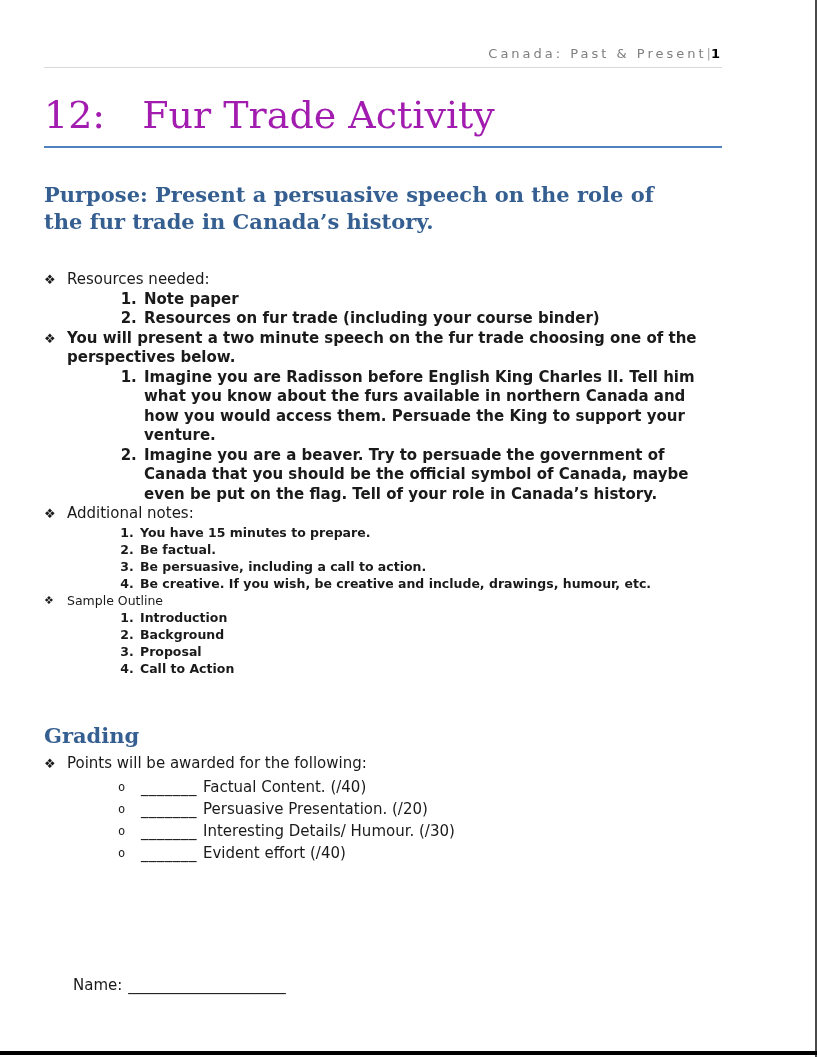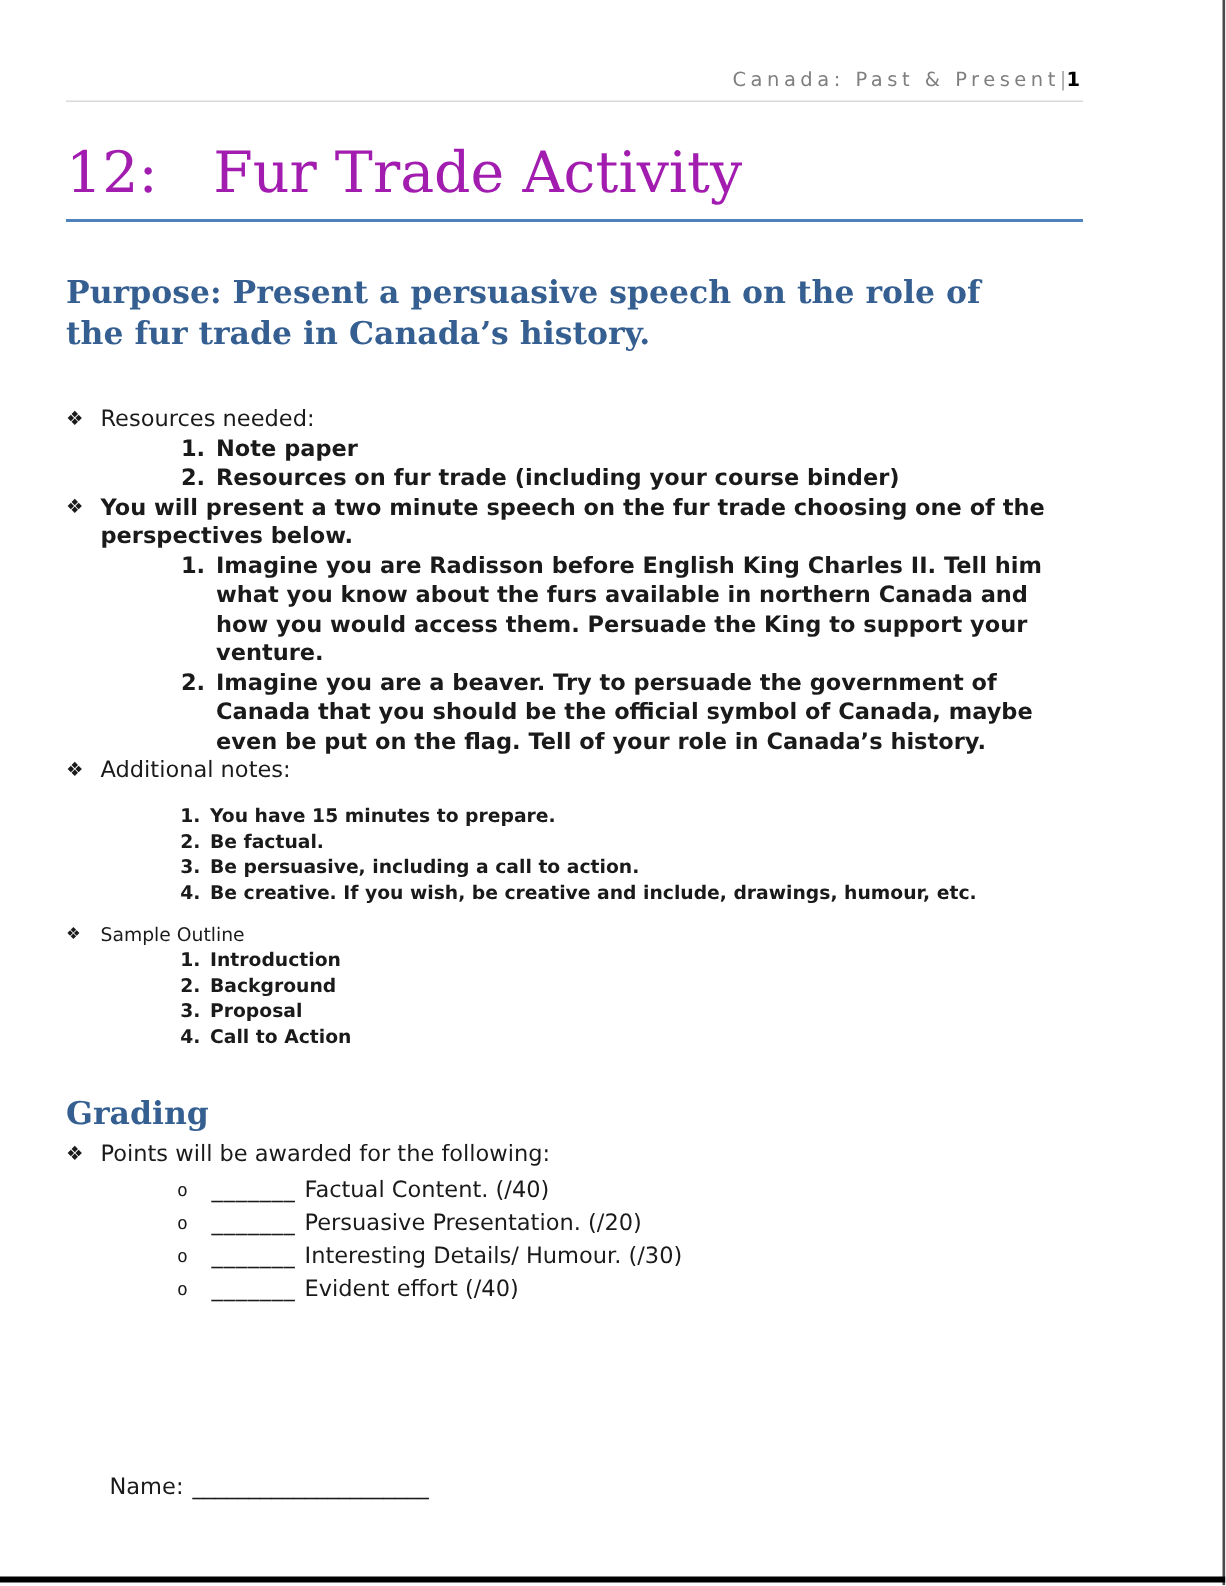--- a/index.html
+++ b/index.html
@@ -57,27 +57,27 @@
   }
 
   
   .outline { margin-top:34px; font-size:15px; line-height:19.5px; }
   .b-row { display:flex; }
   .b-glyph { width:23px; flex:0 0 23px; font-size:13px; }
   .b-label { flex:1; }
   .b-label.bold { font-weight:bold; }
   ol.num { margin:0; padding-left:98px;font-weight:bold; }
   ol.num li { padding-left:2px; }
-  .sec.small { font-size:12.5px; line-height:17px;margin-top:11px; }
+  .sec.small { font-size:12.5px; line-height:17px; }
   .sec.small .b-glyph { font-size:11px; }
   .sec.small ol.num { padding-left:94px; }
 
   
   .grading-heading {
-    margin-top:30px;
+    margin-top:46px;
     font-family:"DejaVu Serif", "Liberation Serif", serif;
     font-weight:bold;
     font-size:21px;
     color:#365F91;
   }
   .grading-intro { margin-top:6px; font-size:15px; line-height:19.5px; }
   .g-list { margin-top:3px; }
   .g-row { display:flex; font-size:15px; line-height:22px; padding-left:74px; }
   .g-glyph { width:23px; flex:0 0 23px; font-family:"DejaVu Sans Mono", monospace; font-size:12px; }
   .g-blank { margin-right:6px; letter-spacing:0.5px; }

